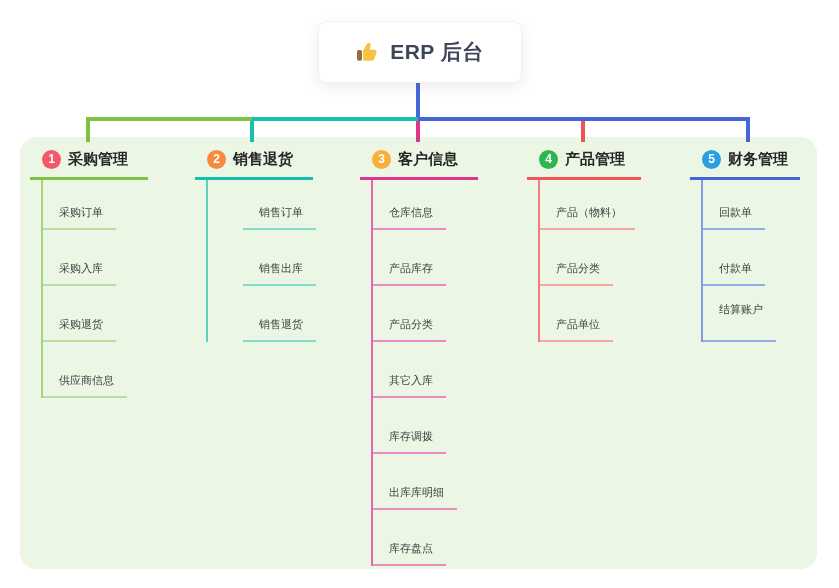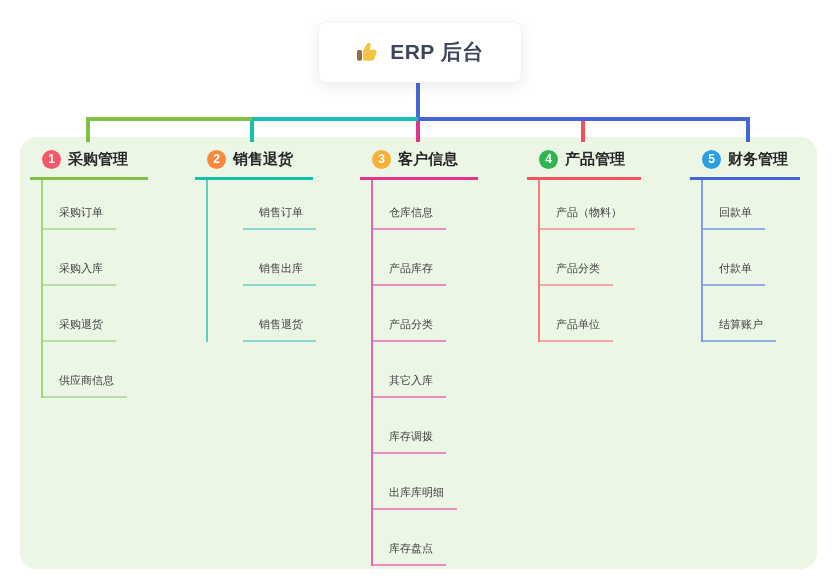--- a/index.html
+++ b/index.html
@@ -160,19 +160,19 @@
           <span class="badge" style="background: rgb(43, 159, 227);">5</span>
           <span class="branch-title">财务管理</span>
         </div>
         <ul class="children" style="border-left-color: rgb(126, 155, 227);">
           <li style="border-bottom-color: rgb(148, 174, 232);">
             <span>回款单</span>
           </li>
           <li style="border-bottom-color: rgb(148, 174, 232);">
             <span>付款单</span>
           </li>
-          <li style="border-bottom-color: rgb(148, 174, 232);">
+          <li style="border-bottom-color: rgb(148, 174, 232); align-items: center;">
             <span>结算账户</span>
           </li>
         </ul>
       </div>
     </div>
 </div>
 
 </body></html>

